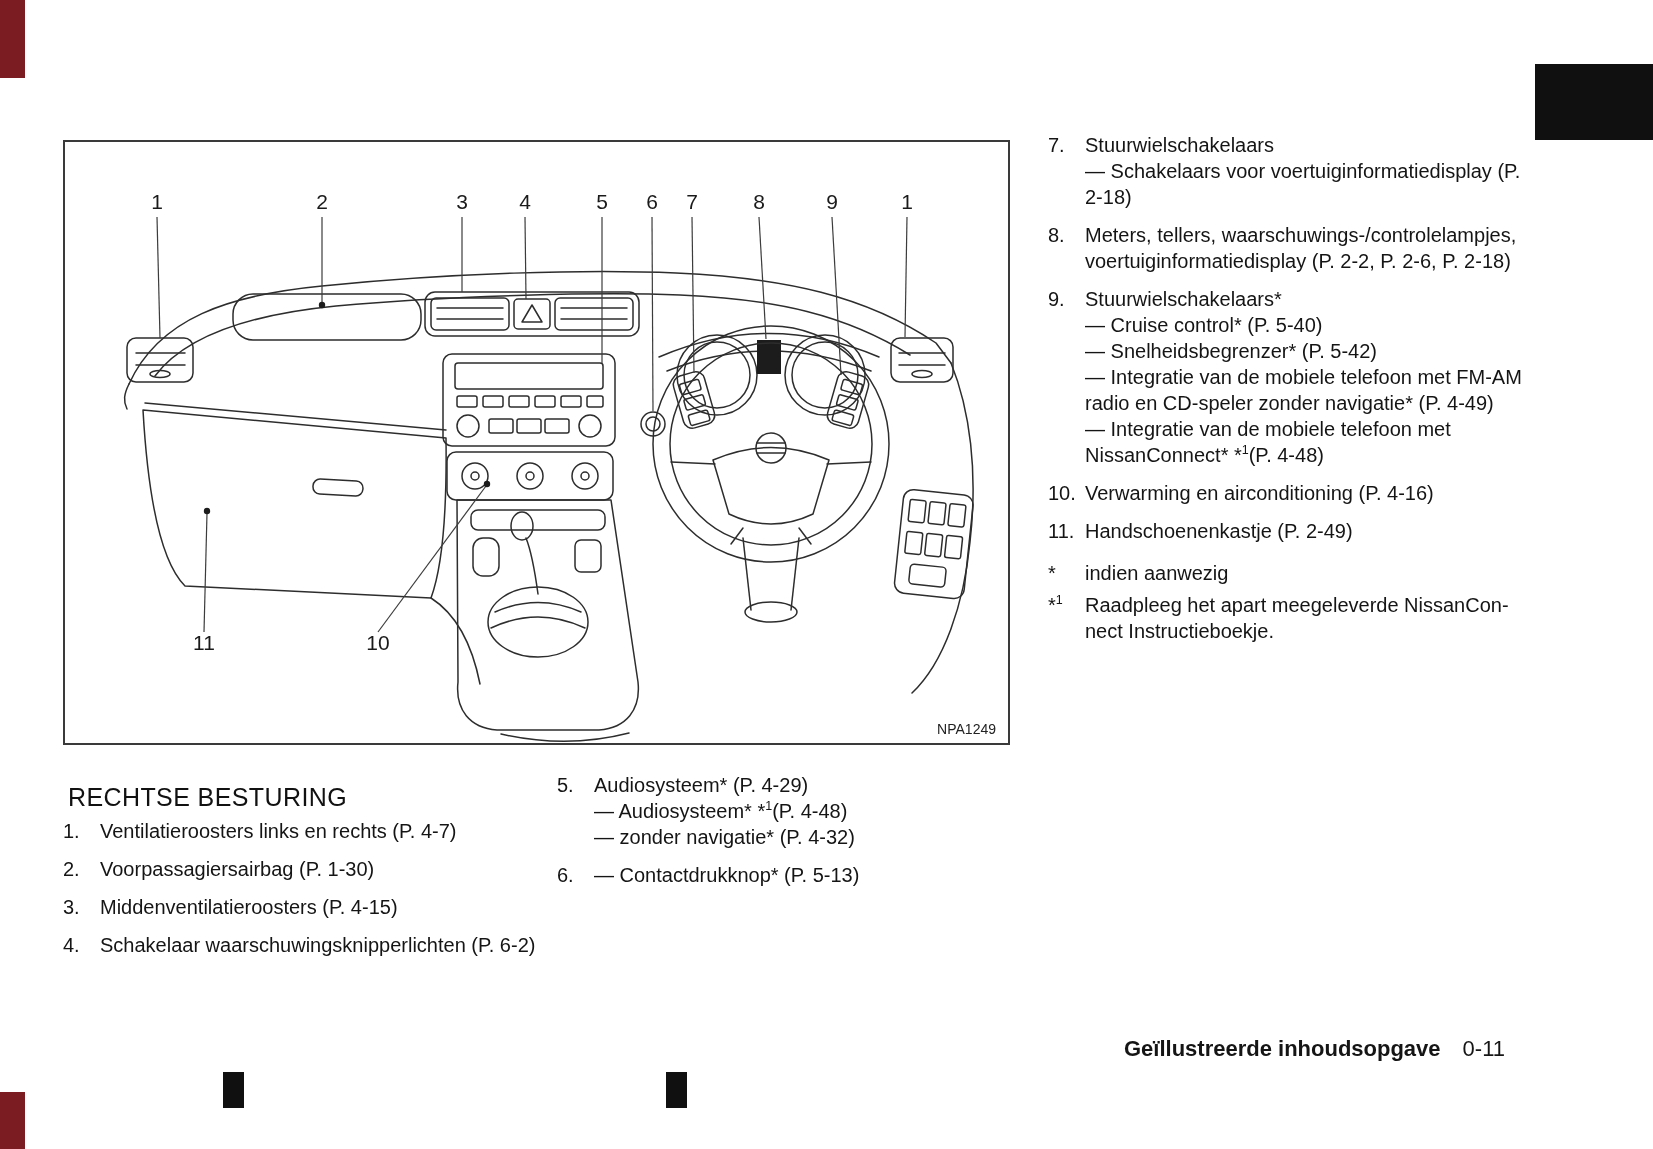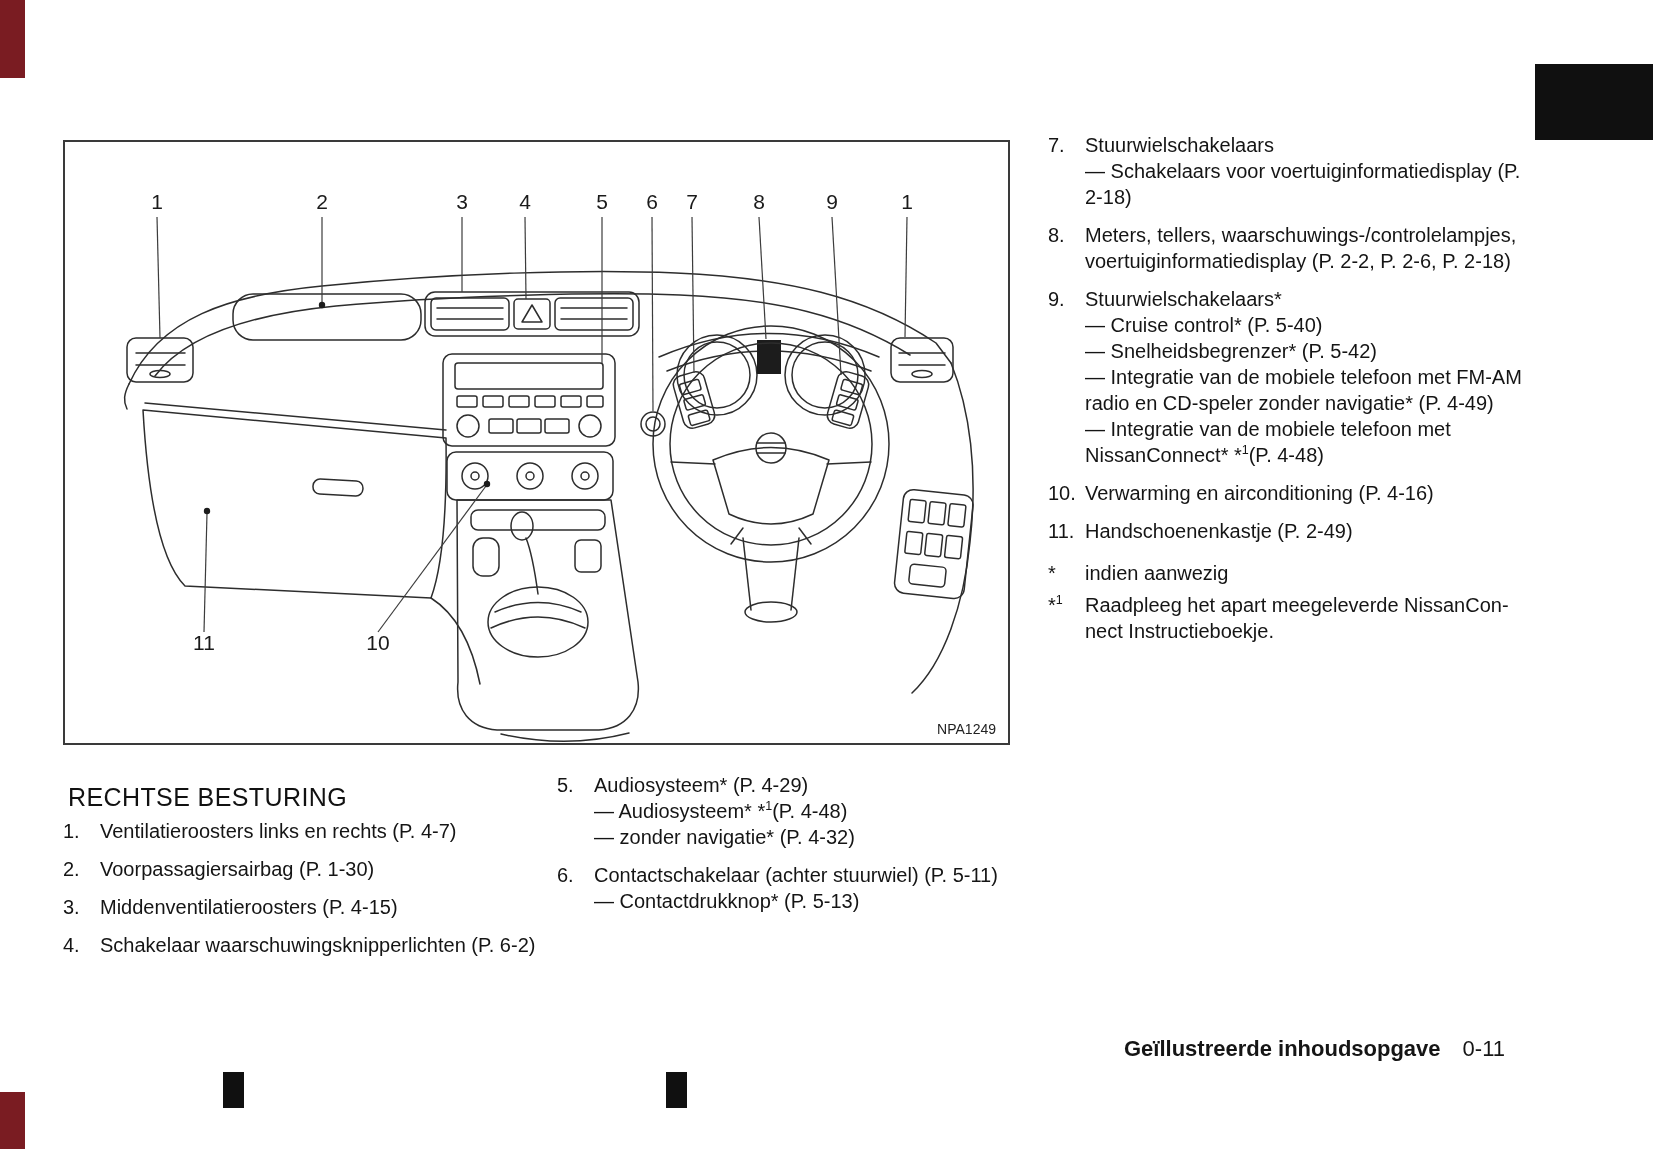--- a/index.html
+++ b/index.html
@@ -326,21 +326,20 @@
     <span class="num">5.</span>
     <div class="txt">
       <div class="line">Audiosysteem* (P. 4-29)</div>
       <div class="line"><span>— Audiosysteem* *</span><sup class="sup">1</sup><span>(P. 4-48)</span></div>
       <div class="line">— zonder navigatie* (P. 4-32)</div>
     </div>
   </div>
   <div class="item">
     <span class="num">6.</span>
     <div class="txt">
-      <div class="line">Contactschakelaar (achter stuurwiel) (P. 5-11)</div>
       <div class="line">— Contactdrukknop* (P. 5-13)</div>
     </div>
   </div>
 </div>
 
 <div class="footer">
   <span class="footer-title">Geïllustreerde inhoudsopgave</span>
   <span class="footer-page">0-11</span>
 </div>
 

